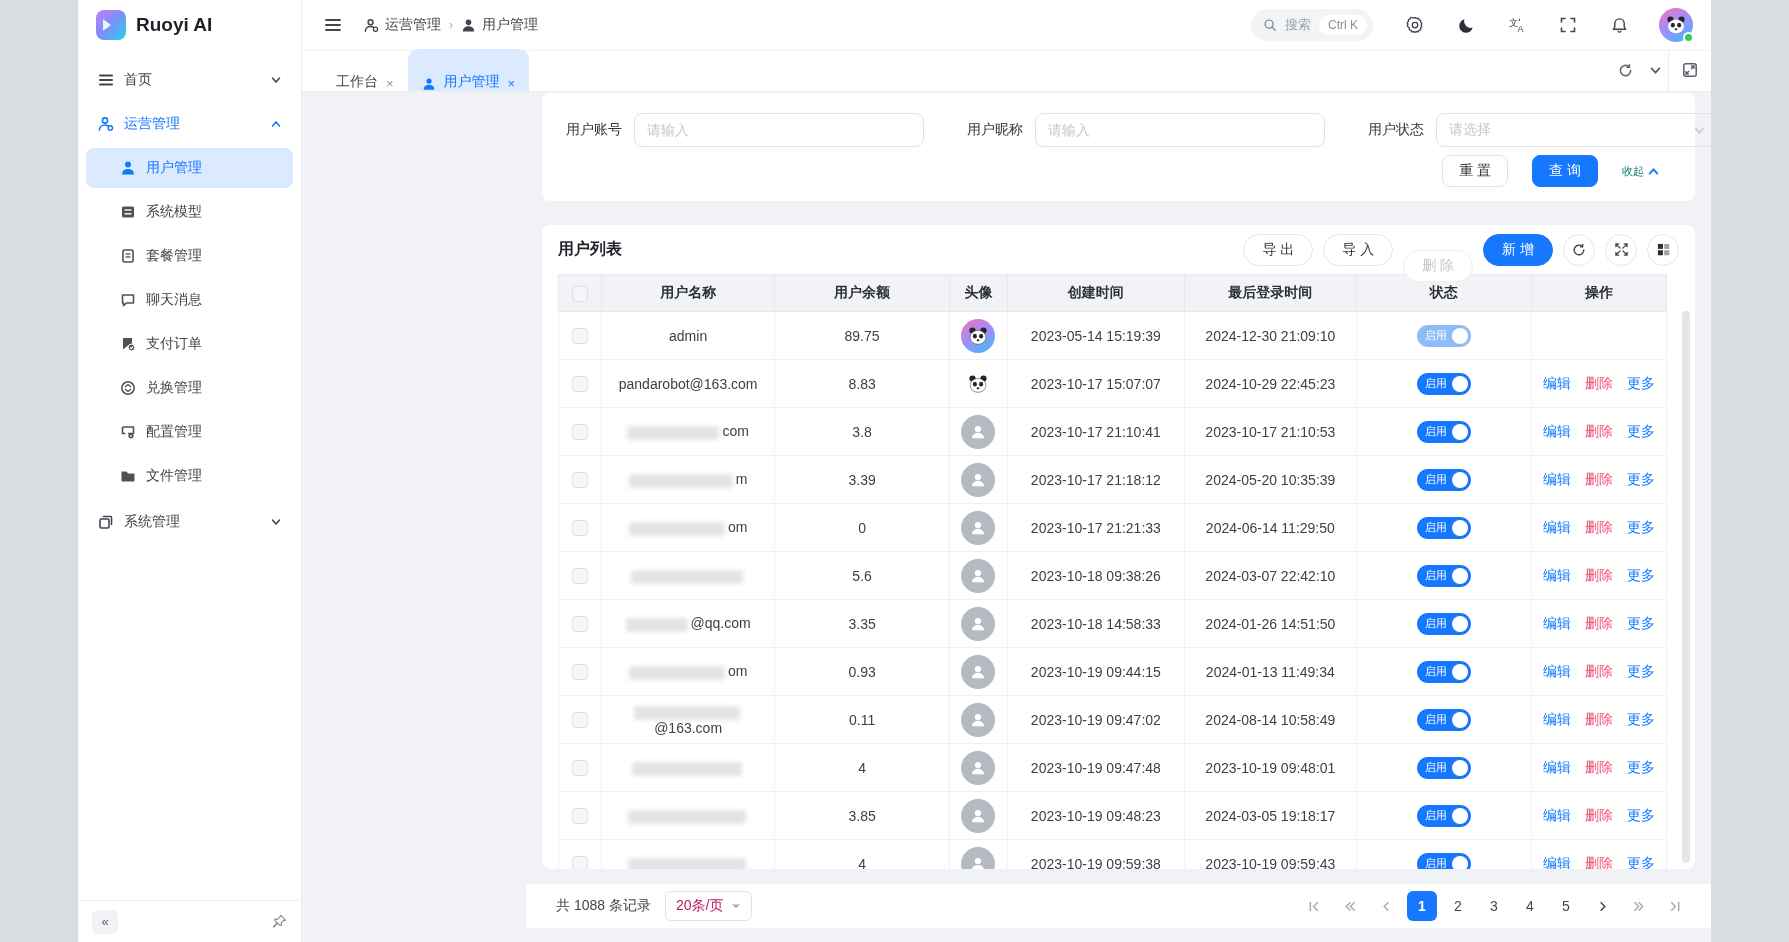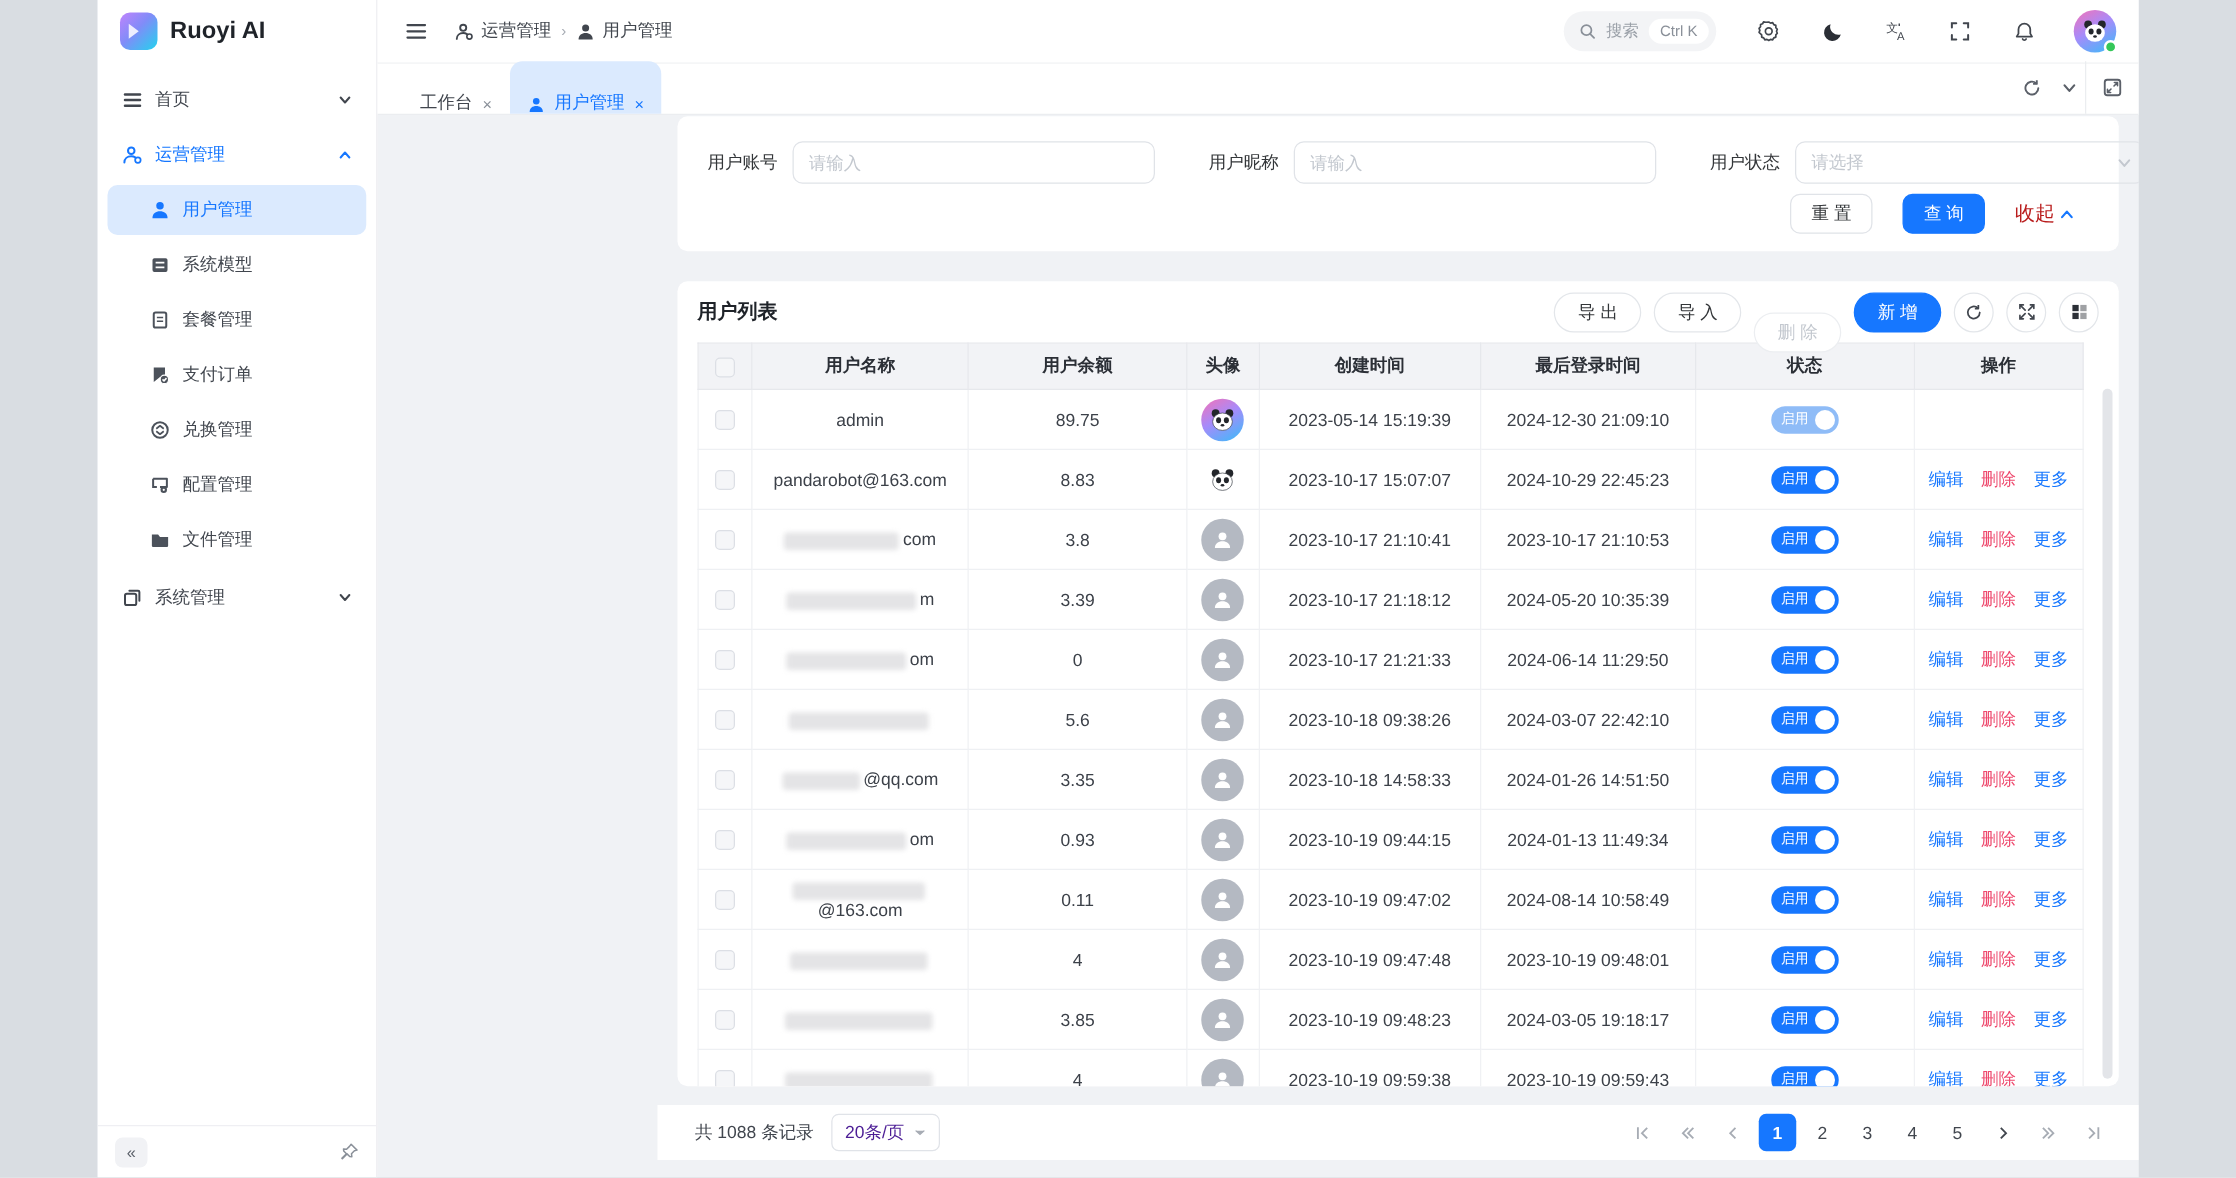--- a/index.html
+++ b/index.html
@@ -56,21 +56,21 @@
   .f-input { width:290px; height:34px; border:1px solid #e0e3e8; border-radius:8px; padding:0 12px; font-size:14px; color:#333; outline:none; font-family:"Liberation Sans",sans-serif; }
   .f-input::placeholder { color:#c3c8cf; }
   .f-select { width:280px; height:34px; border:1px solid #e0e3e8; border-radius:8px; padding:0 10px 0 12px; display:flex; align-items:center; justify-content:space-between; color:#c3c8cf; font-size:14px; cursor:pointer; }
   .f-range { width:276px; height:34px; border:1px solid #e0e3e8; border-radius:8px; display:flex; align-items:center; padding:0 10px 0 12px; gap:6px; color:#c3c8cf; font-size:14px; }
   .f-range input { border:none; outline:none; width:82px; font-size:14px; font-family:"Liberation Sans",sans-serif; }
   .f-range input::placeholder { color:#c3c8cf; }
   .f-actions { position:absolute; right:36px; bottom:14px; display:flex; align-items:center; gap:24px; }
   .btn { height:32px; border-radius:8px; font-size:14px; display:inline-flex; align-items:center; justify-content:center; padding:0 16px; cursor:pointer; white-space:nowrap; }
   .btn.ghost { border:1px solid #e0e3e8; background:#fff; color:#333639; }
   .btn.primary { background:#1677ff; color:#fff; border:1px solid #1677ff; }
-  .link-blue { color:#b91c1c; font-size:16px; display:inline-flex; align-items:center; gap:4px; cursor:pointer; }
+  .link-blue { color:#0f766e; font-size:11px; display:inline-flex; align-items:center; gap:4px; cursor:pointer; }
 
   
   .table-card { margin-top:24px; height:644px; overflow:hidden; position:relative; padding:0 16px; }
   .t-head { height:49px; display:flex; align-items:center; }
   .t-title { font-size:16px; font-weight:bold; color:#1f2329; }
   .t-tools { margin-left:auto; display:flex; align-items:center; gap:10px; }
   .pill-btn { height:32px; border-radius:16px; border:1px solid #e3e6ea; background:#fff; color:#333639; font-size:14px; padding:0 18px; display:inline-flex; align-items:center; cursor:pointer; white-space:nowrap; }
   .pill-btn.disabled { color:#c3c8cf; border-color:#eceef1; cursor:default;margin-top:32px; }
   .pill-btn.primary { background:#1677ff; border-color:#1677ff; color:#fff; }
   .circ-btn { width:32px; height:32px; border-radius:50%; border:1px solid #e3e6ea; background:#fff; display:flex; align-items:center; justify-content:center; color:#41464e; cursor:pointer; }
@@ -90,21 +90,21 @@
   .toggle .t-label { color:#fff; font-size:11px; line-height:1; }
   .toggle .t-knob { width:16px; height:16px; border-radius:50%; background:#fff; }
   .toggle.dim { background:#8fbcf7; }
   .op-link { font-size:14px; color:#1677ff; cursor:pointer; margin:0 7px; text-decoration:none; }
   .op-link.danger { color:#ee4a6e; }
   .v-scroll { position:absolute; right:5px; top:86px; bottom:6px; width:8px; border-radius:4px; background:#e3e5e9; }
 
   
   .footer { position:absolute; left:224px; right:0; bottom:14px; height:44px; background:#fff; display:flex; align-items:center; padding:0 22px 0 30px; }
   .foot-total { font-size:14px; color:#41464e; }
-  .size-select { margin-left:14px; height:30px; border:1px solid #e0e3e8; border-radius:6px; display:flex; align-items:center; gap:8px; padding:0 10px; font-size:14px; color:#4c1d95; cursor:pointer; }
+  .size-select { margin-left:14px; height:30px; border:1px solid #e0e3e8; border-radius:6px; display:flex; align-items:center; gap:8px; padding:0 10px; font-size:14px; color:#be185d; cursor:pointer; }
   .pager { margin-left:auto; display:flex; align-items:center; gap:6px; }
   .pg { min-width:30px; height:30px; border-radius:6px; display:flex; align-items:center; justify-content:center; font-size:14px; color:#41464e; cursor:pointer; }
   .pg.arrow { color:#a7acb4; }
   .pg.current { background:#1677ff; color:#fff; font-weight:bold; }
 </style>
 </head>
 <body>
 
 <div class="app">
 
@@ -157,20 +157,26 @@
       </div>
       <div class="m-item child">
         <svg width="16" height="16" viewBox="0 0 16 16">
             <rect x="3" y="2" width="10" height="12" rx="1.5" fill="none" stroke="#4c525b" stroke-width="1.6"></rect>
             <g stroke="#4c525b" stroke-width="1.3">
               <line x1="5.5" y1="6" x2="10.5" y2="6"></line>
               <line x1="5.5" y1="9" x2="10.5" y2="9"></line>
             </g>
           </svg>
         <span class="grow">套餐管理</span>
+      </div>
+      <div class="m-item child">
+        <svg width="16" height="16" viewBox="0 0 16 16">
+            <path d="M2.5 3h11v8h-7l-3 2.6V11h-1z" fill="none" stroke="#4c525b" stroke-width="1.6" stroke-linejoin="round"></path>
+          </svg>
+        <span class="grow">聊天消息</span>
       </div>
       <div class="m-item child">
         <svg width="16" height="16" viewBox="0 0 16 16">
             <path d="M3 2h9v7.5h-4l-5 4z" fill="#4c525b"></path>
             <circle cx="11.5" cy="11.5" r="3.4" fill="#4c525b" stroke="#fff" stroke-width="1"></circle>
             <polyline points="10,11.5 11.2,12.7 13.2,10.5" fill="none" stroke="#fff" stroke-width="1.2"></polyline>
           </svg>
         <span class="grow">支付订单</span>
       </div>
       <div class="m-item child">

